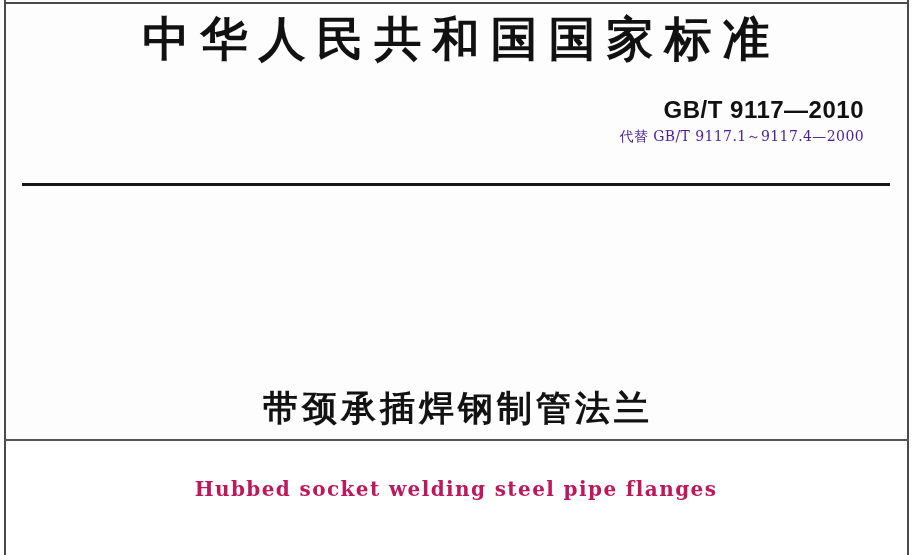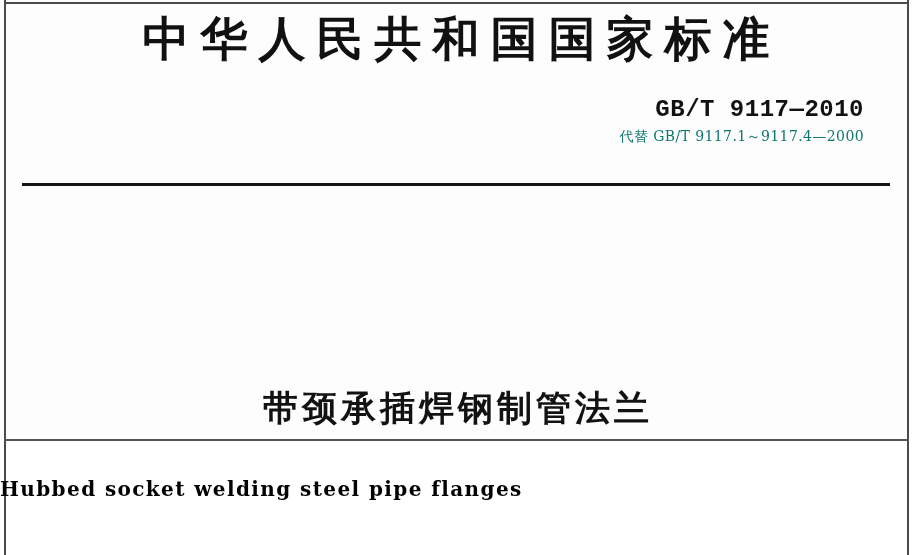--- a/index.html
+++ b/index.html
@@ -72,33 +72,33 @@
   }
 
   
   .std-number-block {
     position: absolute;
     right: 48px;
     top: 96px;
     text-align: right;
   }
   .std-number {
-    font-family: Liberation Mono, monospace;
+    font-family: Liberation Sans, sans-serif;
     font-weight: bold;
     font-size: 24px;
     color: #111111;
     letter-spacing: 0.5px;
     line-height: 1.15;
     white-space: nowrap;
   }
   .std-replaces {
     margin-top: 4px;
     font-family: "DejaVu Serif", "Liberation Serif", serif;
     font-size: 14px;
-    color: #0f766e;
+    color: #4c1d95;
     letter-spacing: 0.4px;
     white-space: nowrap;
   }
 
   
   .rule {
     position: absolute;
     left: 22px;
     right: 22px;
     top: 183px;
@@ -121,26 +121,26 @@
     color: #121212;
     white-space: nowrap;
   }
 
   
   .doc-title-en {
     position: absolute;
     left: 0;
     right: 0;
     top: 477px;
-    text-align: left;
+    text-align: center;
     font-family: "DejaVu Serif", "Liberation Serif", serif;
     font-weight: bold;
     font-size: 20px;
     letter-spacing: 1.4px;
-    color: #000000;
+    color: #be185d;
     white-space: nowrap;
   }
 </style>
 </head>
 <body>
 
 <div class="page">
 
   <div class="edge-left"></div>
   <div class="edge-right"></div>

